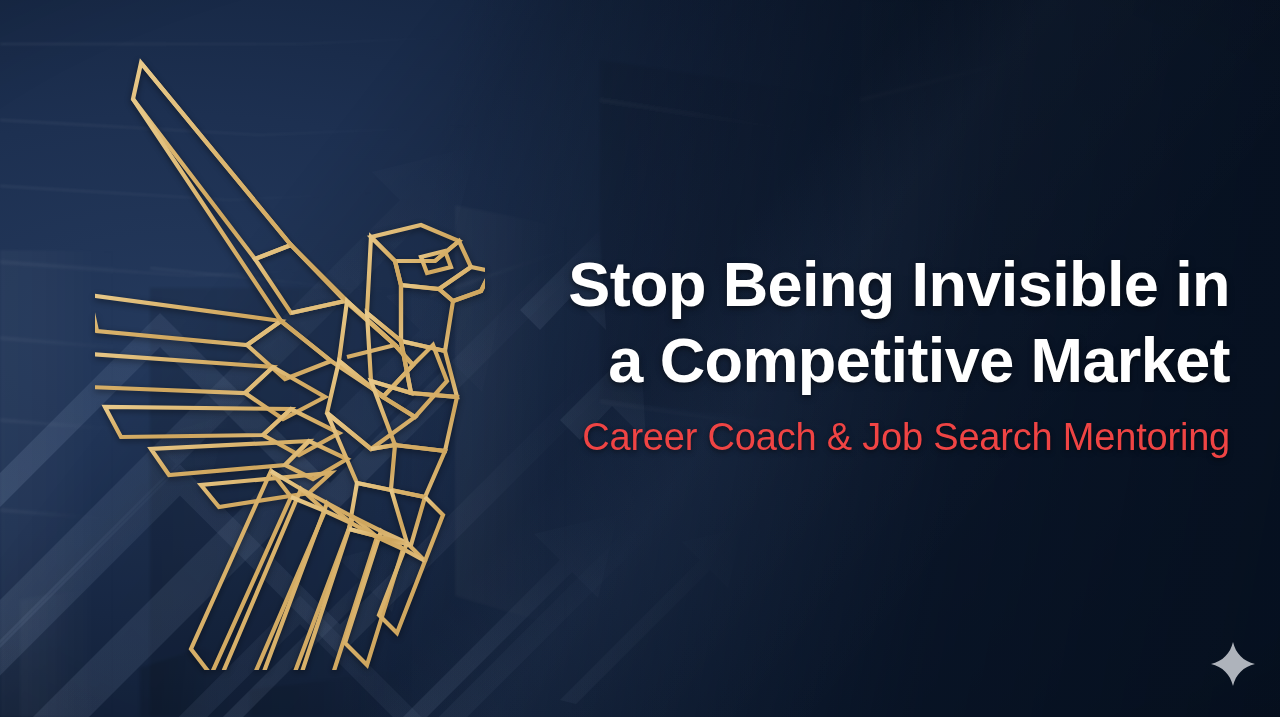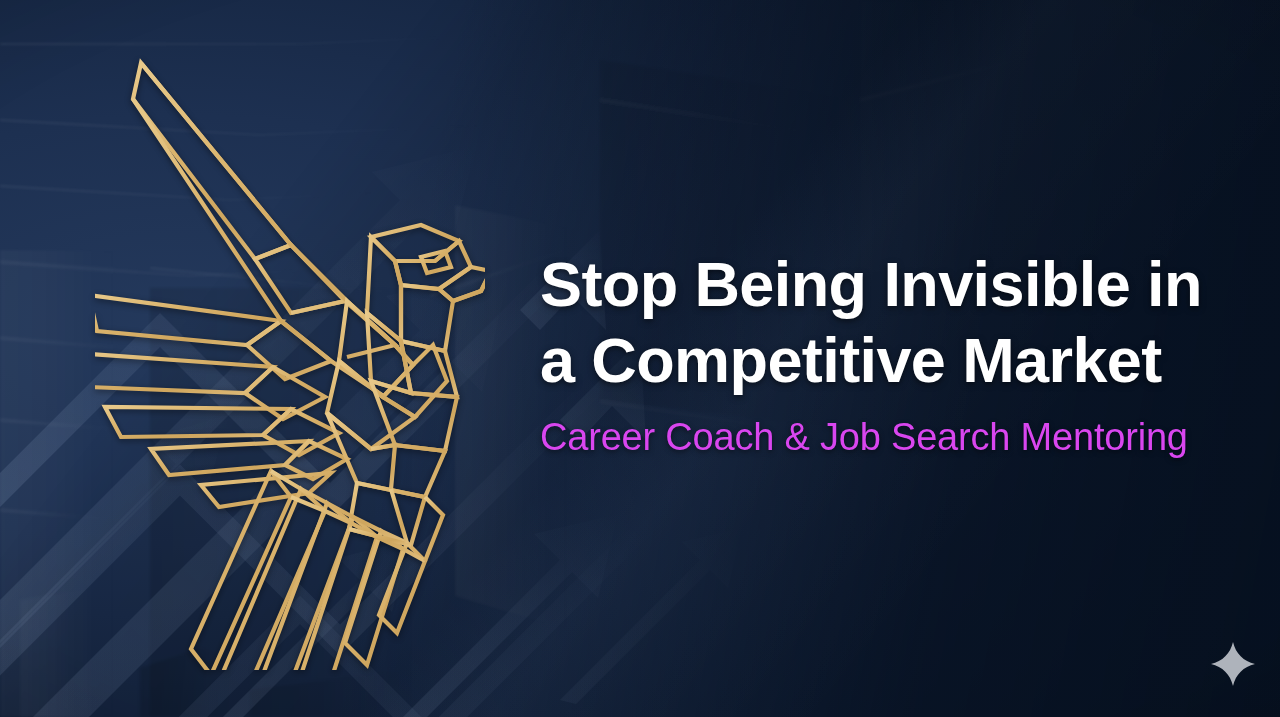--- a/index.html
+++ b/index.html
@@ -67,35 +67,35 @@
   }
   .logo-svg { left:0; top:0; width:390px; height:625px;
     filter: drop-shadow(0 2px 3px rgba(0,0,0,0.45)); }
 
   
   .text-block {
     position: absolute;
     left: 540px;
     top: 246px;
     width: 690px;
-    text-align: left;
+    text-align: right;
   }
   .headline {
     margin: 0;
     color: #ffffff;
     font-size: 63px;
     font-weight: 700;
     line-height: 76px;
     letter-spacing: -0.6px;
     text-shadow: 0 2px 6px rgba(0,0,0,0.55);
     white-space: pre-line;
   }
   .subhead {
     margin: 16px 0 0 0;
-    color: #d946ef;
+    color: #ef4444;
     font-size: 38px;
     font-weight: 400;
     line-height: 46px;
     letter-spacing: -0.2px;
     text-shadow: 0 2px 5px rgba(0,0,0,0.5);
   }
 
   
   .sparkle-wrap {
     position: absolute;

